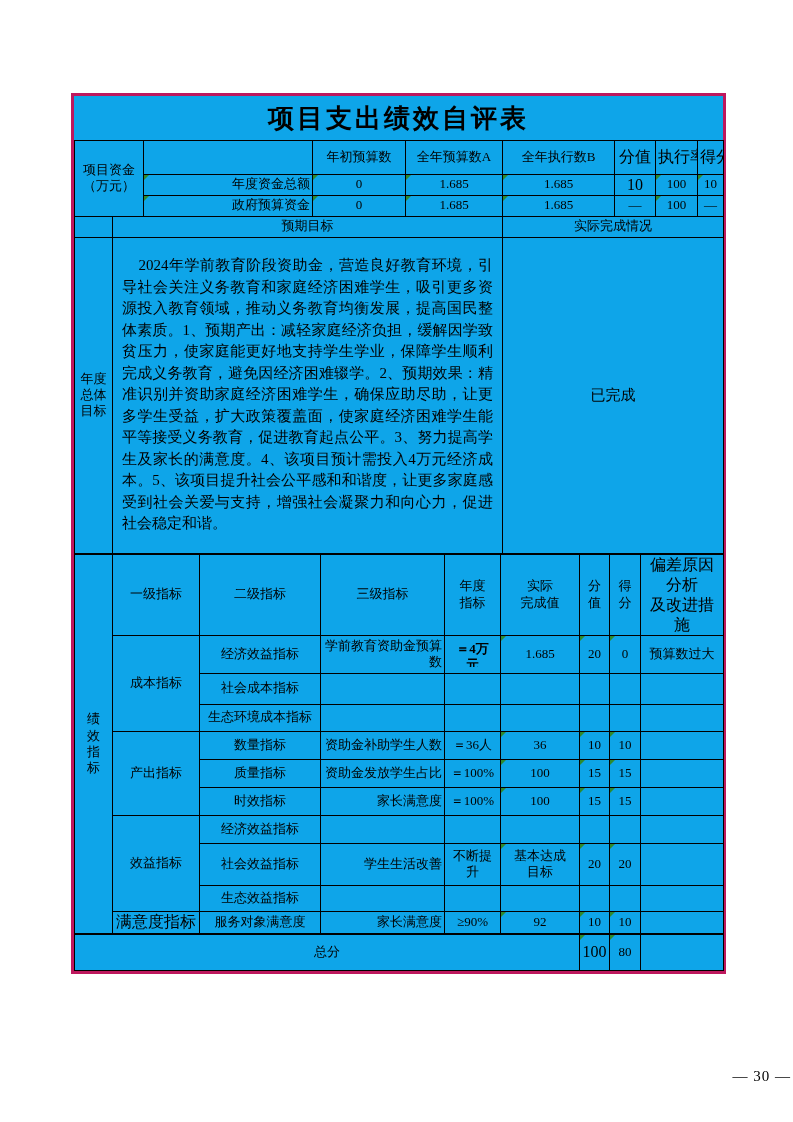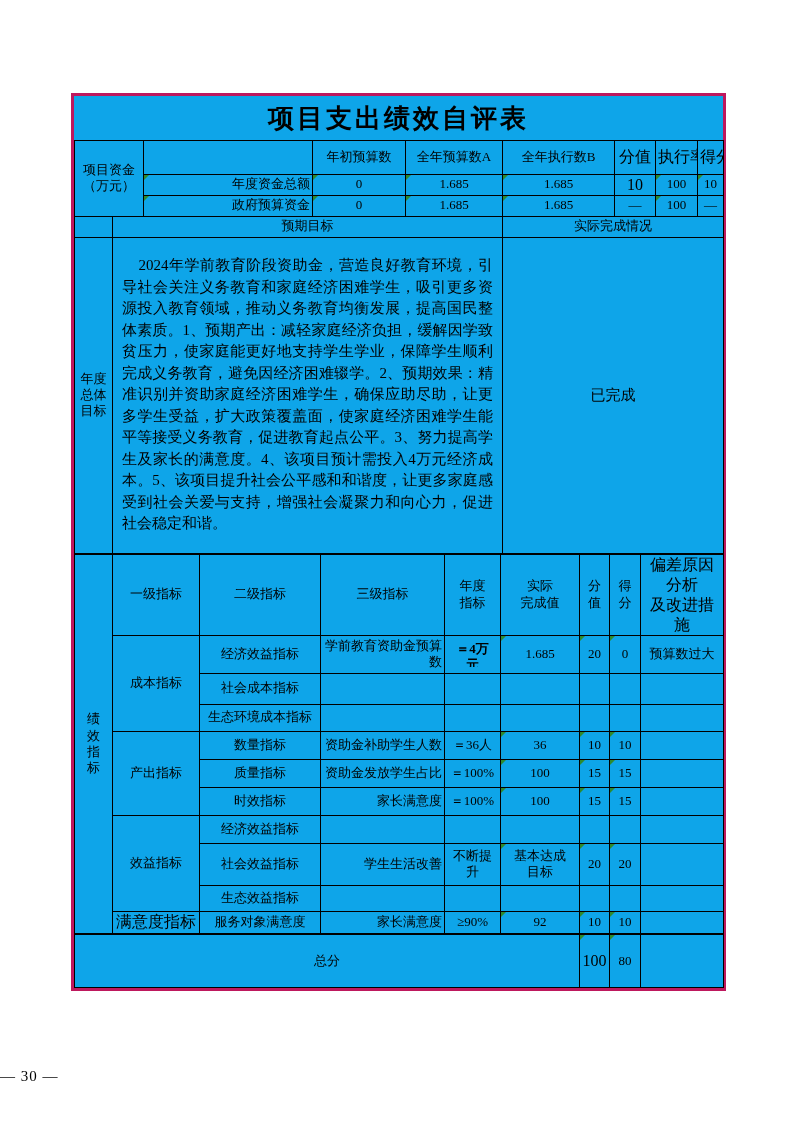--- a/index.html
+++ b/index.html
@@ -36,21 +36,21 @@
   .thick td{border-top:2px solid #000;}
   .nowrap{white-space:nowrap;}
   .small{font-size:16px;}
   
   .tri::before{
     content:"";position:absolute;top:0;left:0;width:0;height:0;
     border-top:5px solid #2e8b2e;border-right:5px solid transparent;
   }
   .clipbox{height:26px;overflow:hidden;line-height:16px;display:block;font-weight:bold;}
   .footer{
-    position:absolute;left:0;width:791px;top:1068px;text-align:left;
+    position:absolute;left:0;width:791px;top:1068px;text-align:right;
     font-size:15px;letter-spacing:1px;
   }
 </style>
 </head>
 <body>
 
 <div class="sheet">
 
   <table class="first">
     <colgroup>
@@ -258,21 +258,21 @@
       <td class="small">满意度指标</td>
       <td>服务对象满意度</td>
       <td class="left">家长满意度</td>
       <td>≥90%</td>
       <td class="tri">92</td>
       <td class="tri">10</td>
       <td class="tri">10</td>
       <td></td>
     </tr>
 
-    <tr class="thick" style="height:53px">
+    <tr class="thick" style="height:36px">
       <td colspan="6">总分</td>
       <td class="tri small">100</td>
       <td class="tri">80</td>
       <td></td>
     </tr>
   </tbody>
     </table>
 
 </div>
 

